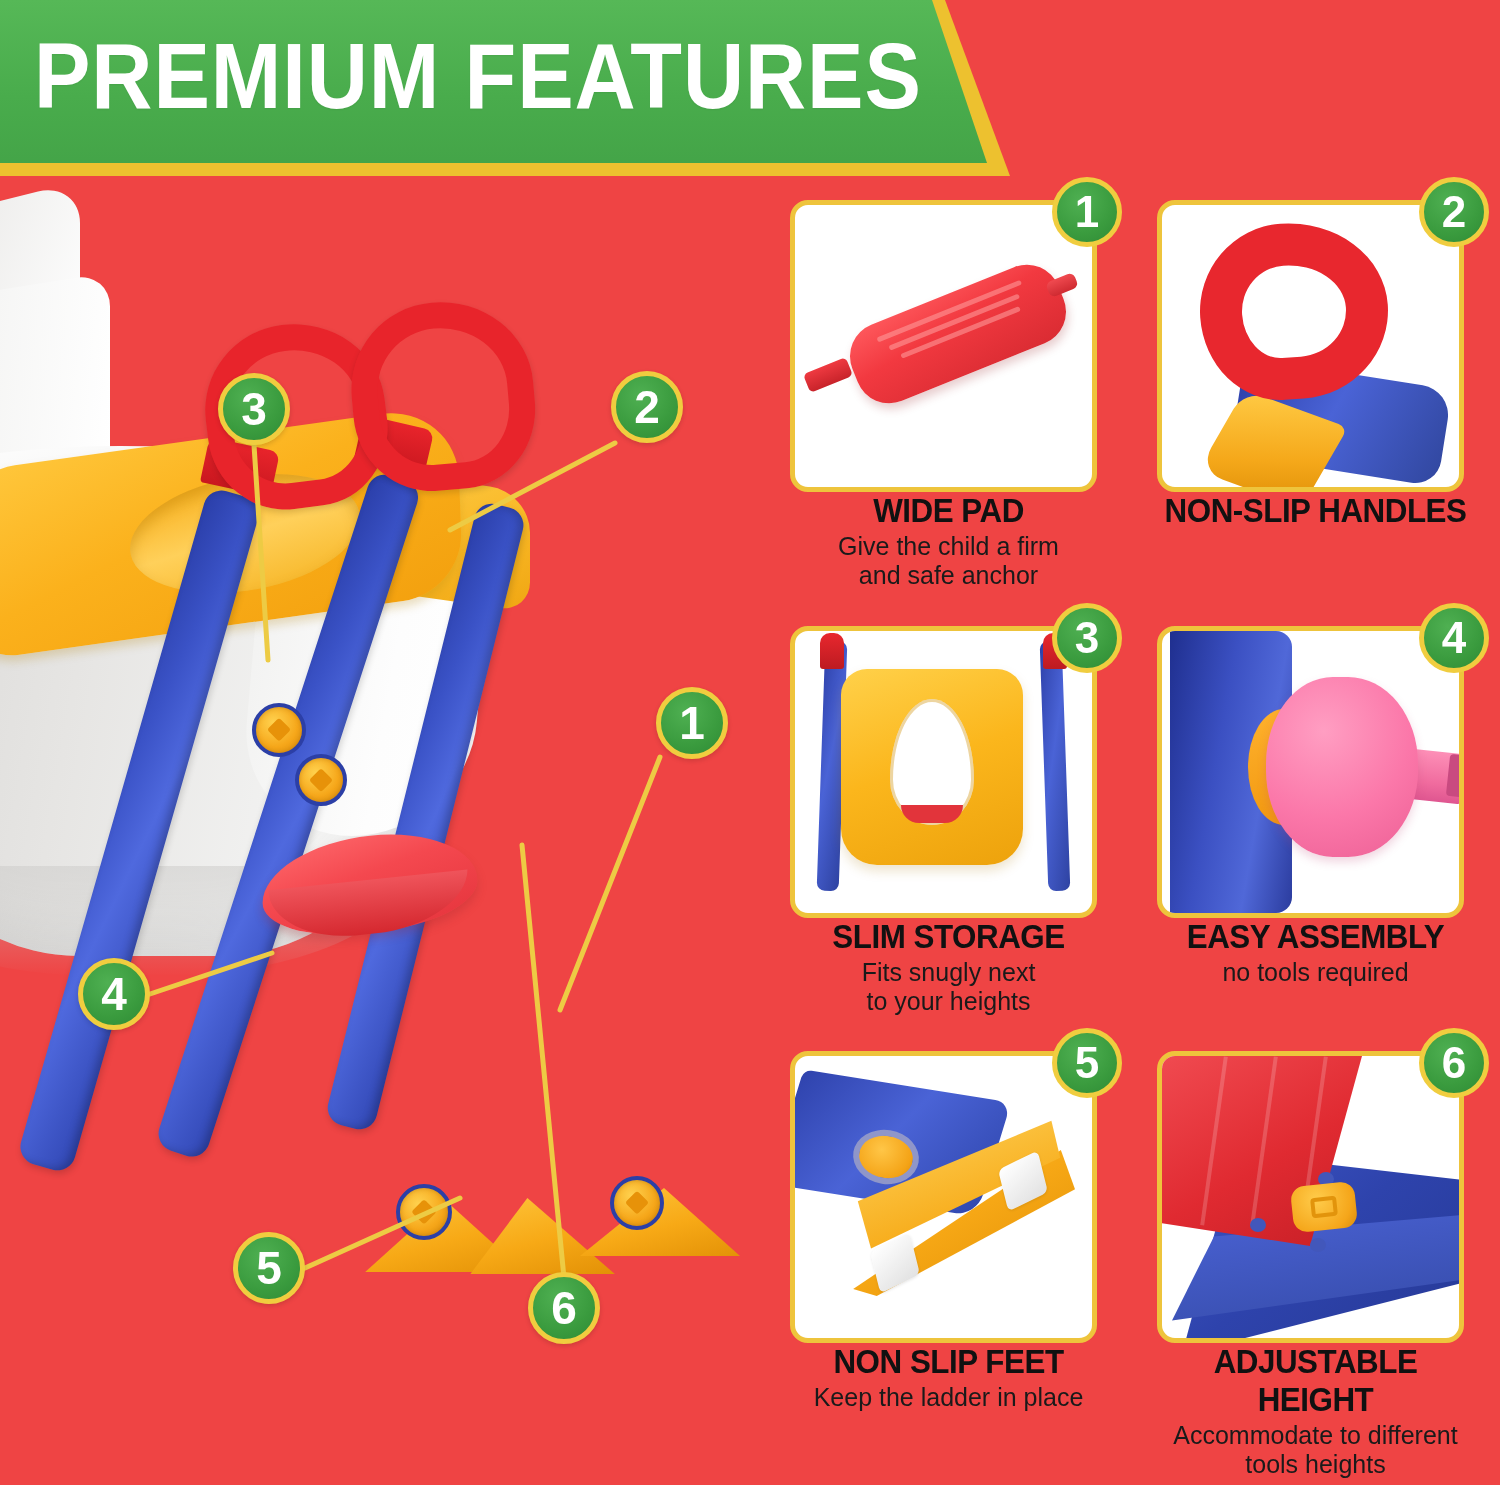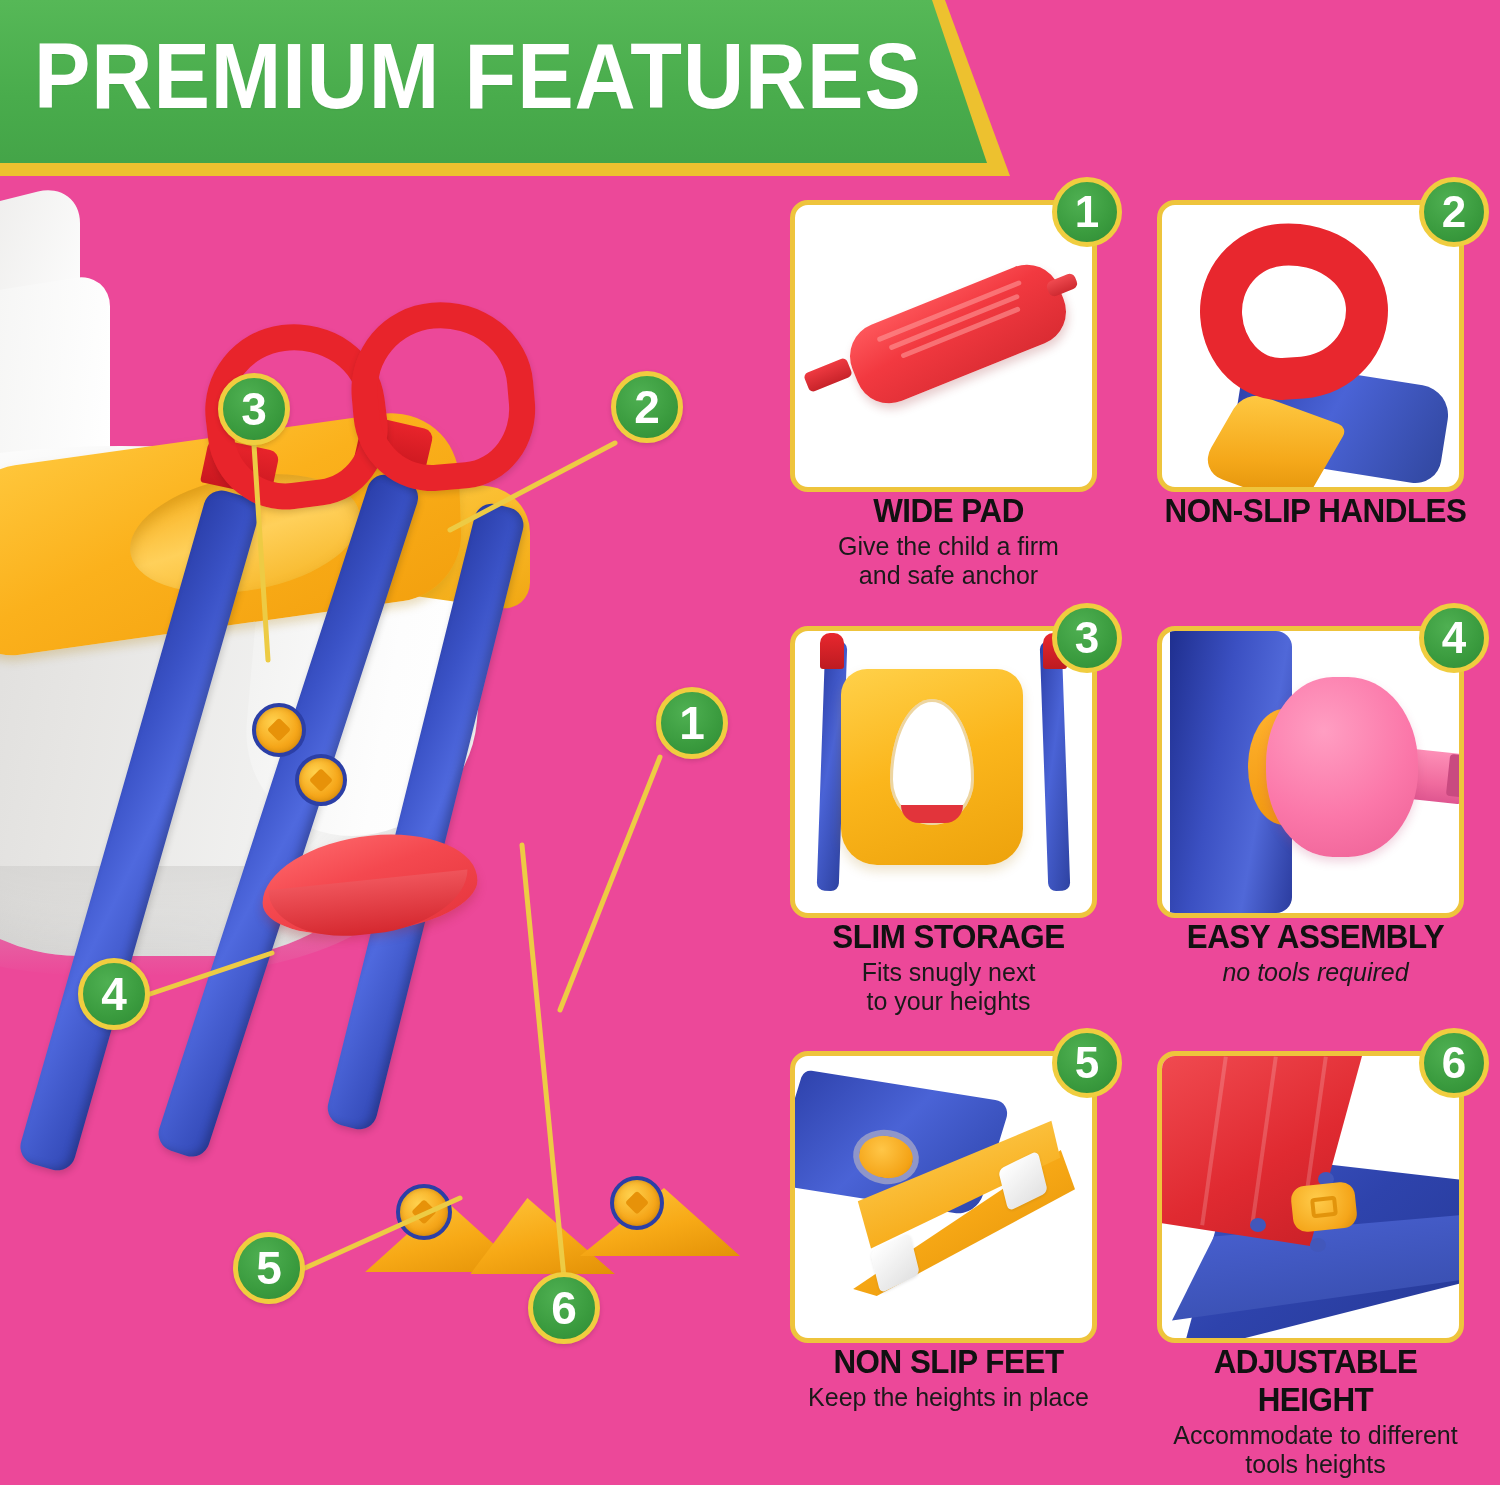--- a/index.html
+++ b/index.html
@@ -4,21 +4,21 @@
 <style>
   html, body {
     margin: 0;
     padding: 0;
     background: #ffffff;
   }
   #page {
     position: relative;
     width: 1500px;
     height: 1485px;
-    background: #ec4899;
+    background: #ef4444;
     overflow: hidden;
     font-family: "Liberation Sans", sans-serif;
   }
 
   
   .banner-wrap {
     position: absolute;
     left: 0; top: 0;
     width: 1010px;
     height: 176px;
@@ -767,39 +767,39 @@
           <div class="c4-leg"></div>
           <div class="c4-orange"></div>
           <div class="c4-shaft"></div>
           <div class="c4-shaft-end"></div>
           <div class="c4-knob"></div>
         </div>
         <div class="card-badge">4</div>
       </div>
       <div class="card-text">
         <div class="card-title">EASY ASSEMBLY</div>
-        <div class="card-sub" style="white-space:pre-line;font-style:italic;">no tools required</div>
+        <div class="card-sub" style="white-space:pre-line;">no tools required</div>
       </div>
     </div>
 
     <div class="card">
       <div class="card-frame">
         <div class="card-photo">
           <div class="c5-blue"></div>
           <div class="c5-blue-knob"></div>
           <div class="c5-yellow"></div>
           <div class="c5-yellow2"></div>
           <div class="c5-pad a"></div>
           <div class="c5-pad b"></div>
         </div>
         <div class="card-badge">5</div>
       </div>
       <div class="card-text">
         <div class="card-title">NON SLIP FEET</div>
-        <div class="card-sub" style="white-space:pre-line;">Keep the heights in place</div>
+        <div class="card-sub" style="white-space:pre-line;">Keep the ladder in place</div>
       </div>
     </div>
 
     <div class="card">
       <div class="card-frame">
         <div class="card-photo">
           <div class="c6-blue"></div>
           <div class="c6-blue2"></div>
           <div class="c6-red">
             <span class="c6-rib" style="left:50px;"></span>

